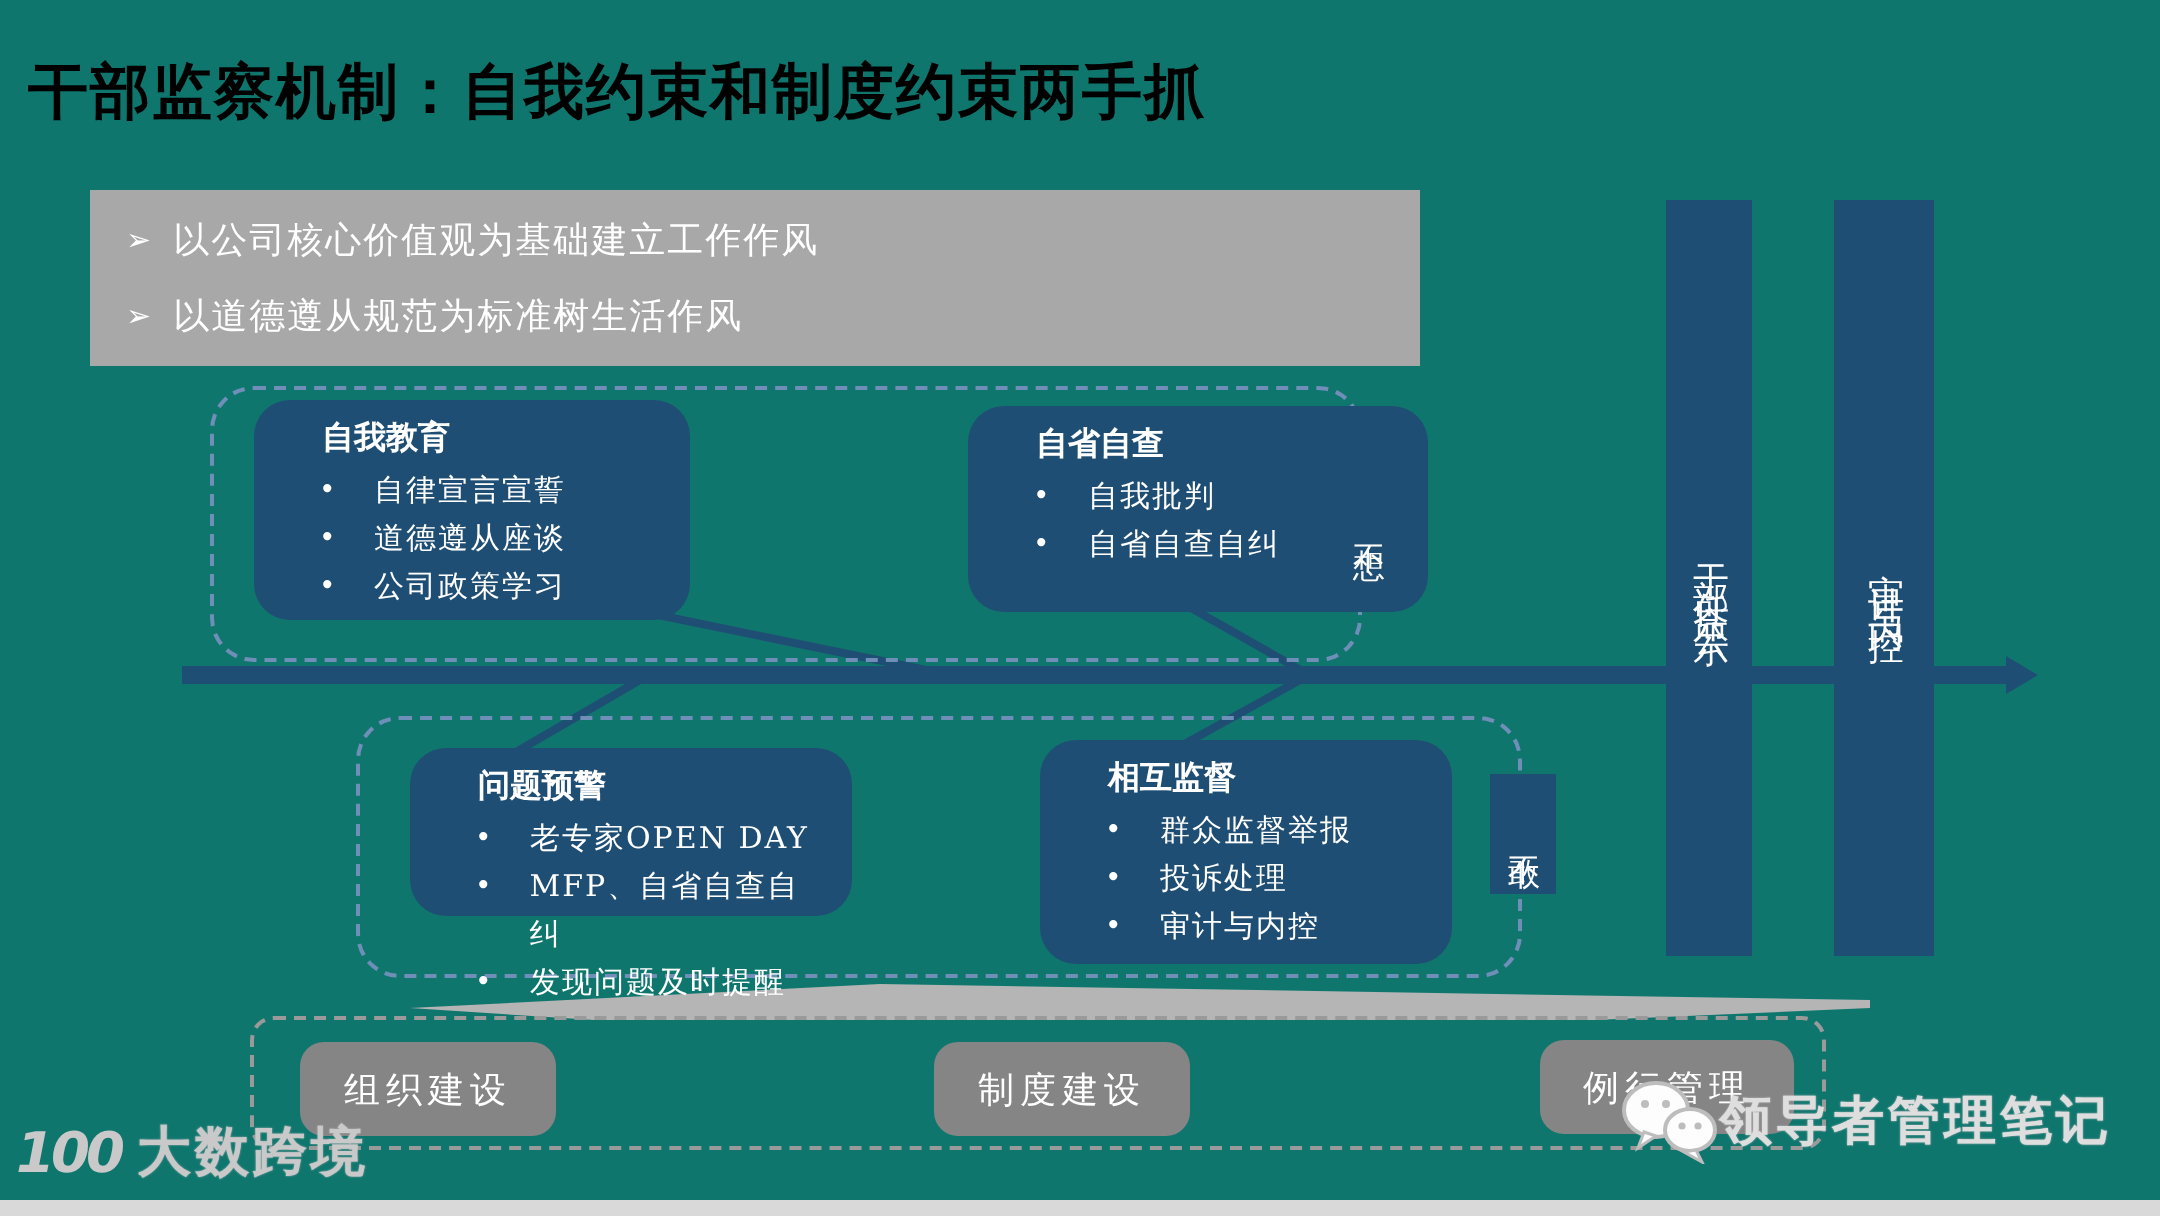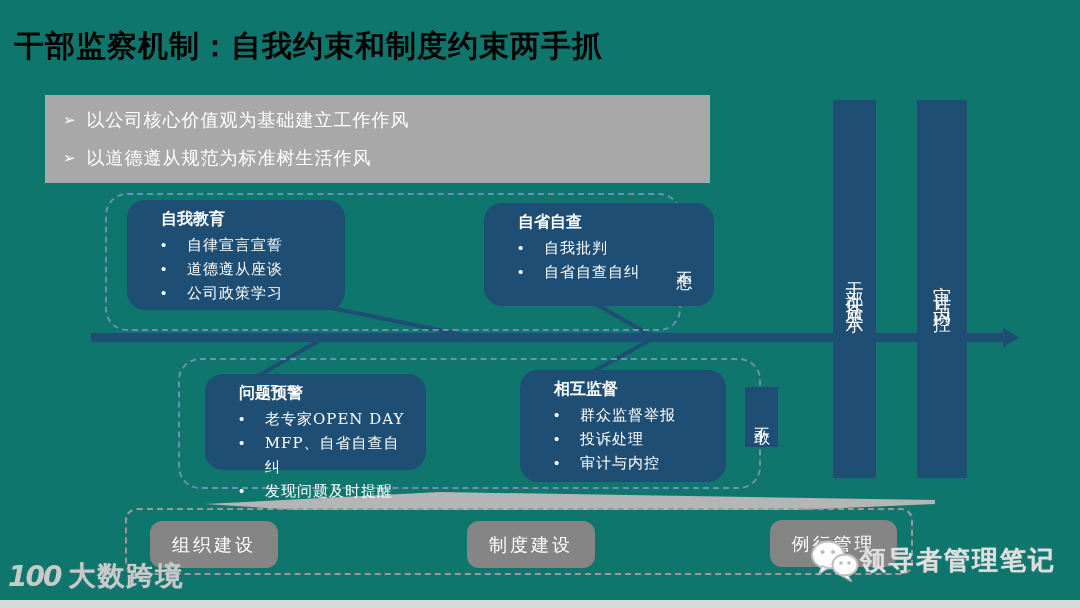--- a/index.html
+++ b/index.html
@@ -39,21 +39,21 @@
   }
   .bluebox .btitle{font-size:16px; font-weight:bold; font-family:"Liberation Sans", sans-serif; margin-bottom:3px;}
   .bluebox ul{list-style:none; margin:0; padding:0;}
   .bluebox li{
     font-family:"DejaVu Serif", serif; font-size:15px; letter-spacing:1px;
     line-height:24px; display:flex;
   }
   .bluebox li .dot{width:26px; font-family:"Liberation Sans", sans-serif;}
   .box-self-education{left:127px; top:200px; width:218px; height:110px;}
   .box-self-inspection{left:460px; top:203px; width:230px; height:103px;margin-left:24px;}
-  .box-problem-warning{left:205px; top:374px; width:221px; height:96px;}
+  .box-problem-warning{left:205px; top:374px; width:221px; height:84px;}
   .box-mutual-supervision{left:520px; top:370px; width:206px; height:112px;}
 
   
   .vtag{
     background:#1f4e74; color:#fff; font-family:"DejaVu Serif", serif;
     font-size:16px; letter-spacing:2px;
     writing-mode:vertical-rl; text-orientation:upright;
     display:flex; align-items:center; justify-content:center;
   }
   .tag-buxiang{left:668px; top:230px; width:32px; height:62px;}

